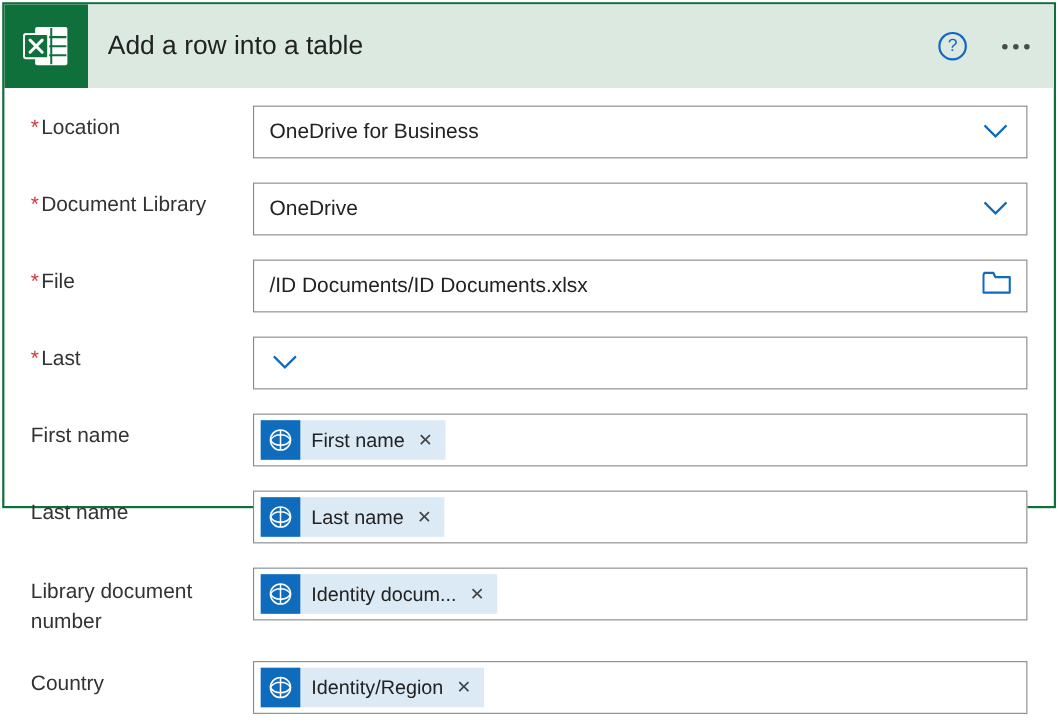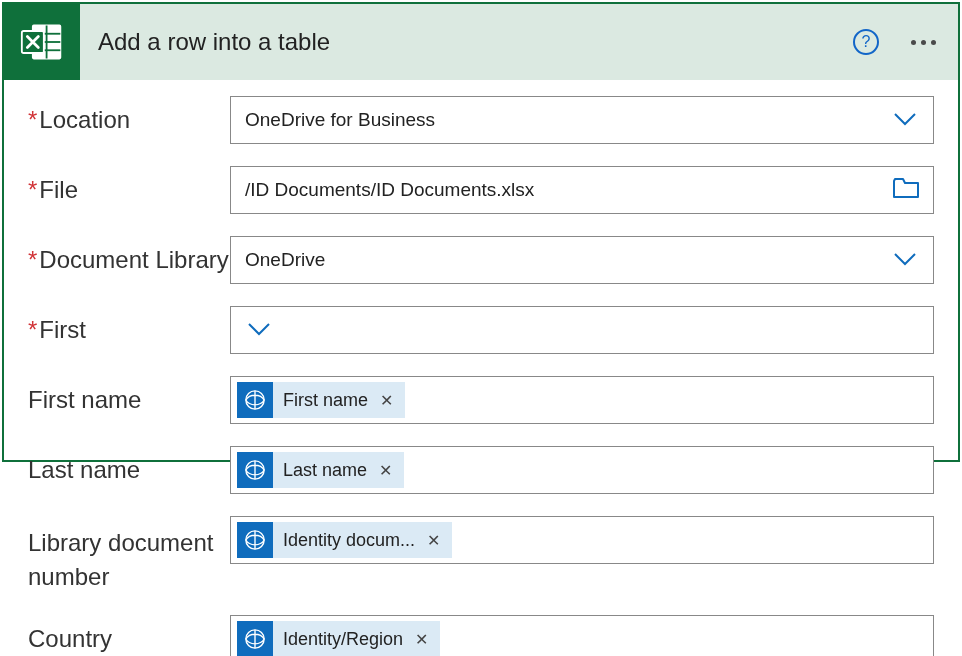--- a/index.html
+++ b/index.html
@@ -70,21 +70,21 @@
       padding: 16px 24px 0 24px;
     }
     .row {
       display: flex;
       align-items: flex-start;
       margin-bottom: 22px;
     }
     .label-col {
       width: 202px;
       padding-top: 10px;
-      font-size: 24px;
+      font-size: 19px;
       color: #333;
     }
     .label-col.multiline { line-height: 1.4; }
     .req { color: #d13438; margin-right: 2px; }
     .field-col { flex: 1; }
 
     .select, .textbox, .tokenbox {
       width: 100%;
       height: 48px;
       border: 1px solid #888;
@@ -174,49 +174,49 @@
           <div class="chevron-icon">
             <svg viewBox="0 0 22 14">
                 <path d="M1 1 L11 11 L21 1" fill="none" stroke="#0f6cbd" stroke-width="2"></path>
               </svg>
           </div>
         </div>
       </div>
     </div>
 
     <div class="row">
+      <div class="label-col"><span class="req">*</span><span>Document Library</span></div>
+      <div class="field-col">
+        <div class="select">
+          <div class="value">OneDrive</div>
+          <div class="chevron-icon">
+            <svg viewBox="0 0 22 14">
+                <path d="M1 1 L11 11 L21 1" fill="none" stroke="#0f6cbd" stroke-width="2"></path>
+              </svg>
+          </div>
+        </div>
+      </div>
+    </div>
+
+    <div class="row">
       <div class="label-col"><span class="req">*</span><span>File</span></div>
       <div class="field-col">
         <div class="textbox">
           <div class="value">/ID Documents/ID Documents.xlsx</div>
           <div class="folder-icon">
             <svg viewBox="0 0 26 22">
                 <path d="M1 4 L1 20 L25 20 L25 6 L12 6 L10 2 L2 2 Z" fill="none" stroke="#0f6cbd" stroke-width="2" stroke-linejoin="round"></path>
               </svg>
           </div>
         </div>
       </div>
     </div>
 
     <div class="row">
-      <div class="label-col"><span class="req">*</span><span>Document Library</span></div>
-      <div class="field-col">
-        <div class="select">
-          <div class="value">OneDrive</div>
-          <div class="chevron-icon">
-            <svg viewBox="0 0 22 14">
-                <path d="M1 1 L11 11 L21 1" fill="none" stroke="#0f6cbd" stroke-width="2"></path>
-              </svg>
-          </div>
-        </div>
-      </div>
-    </div>
-
-    <div class="row">
-      <div class="label-col"><span class="req">*</span><span>First</span></div>
+      <div class="label-col"><span class="req">*</span><span>Last</span></div>
       <div class="field-col">
         <div class="select">
           <div class="chevron-icon">
             <svg viewBox="0 0 22 14">
                 <path d="M1 1 L11 11 L21 1" fill="none" stroke="#0f6cbd" stroke-width="2"></path>
               </svg>
           </div>
         </div>
       </div>
     </div>

